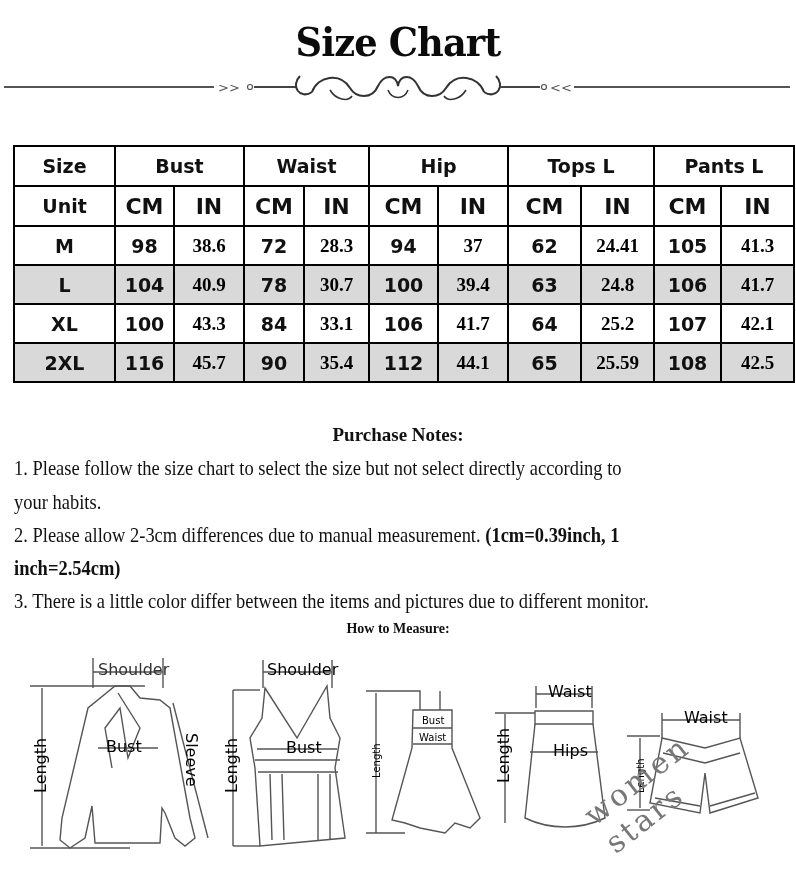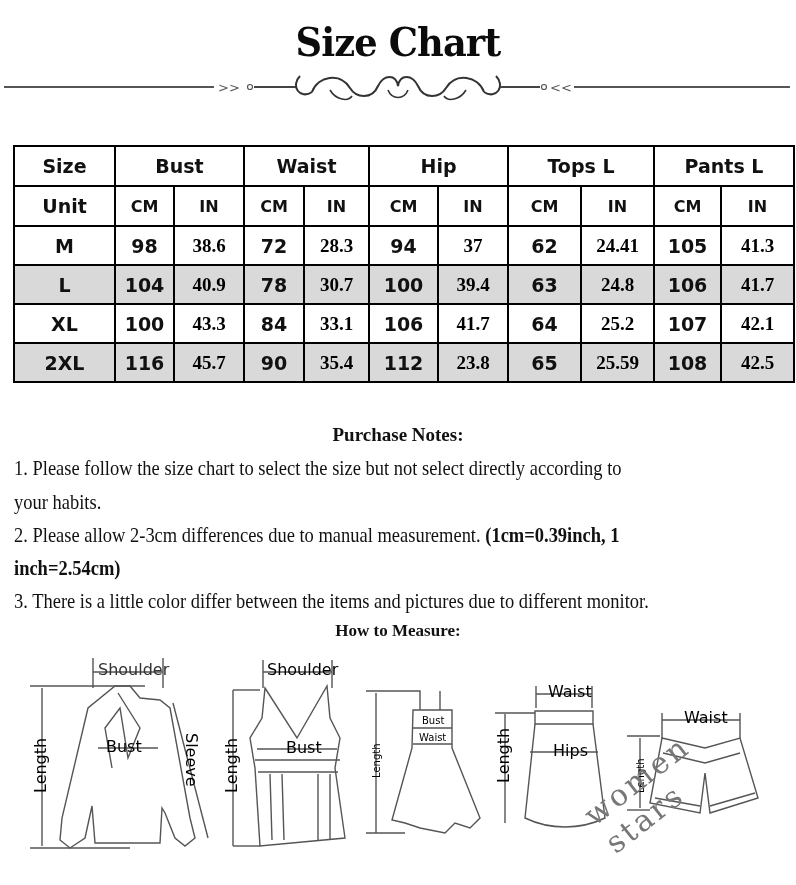--- a/index.html
+++ b/index.html
@@ -16,39 +16,39 @@
       position: absolute; left: 13px; top: 145px; border-collapse: collapse;
       table-layout: fixed;
       font-family: "DejaVu Sans", sans-serif; font-weight: bold;
     }
     table.size-table td {
       border: 2px solid #000; text-align: center; vertical-align: middle; padding: 0;
       font-size: 19px; color: #111;
     }
     table.size-table tr.hdr td { height: 38px; }
     table.size-table tr.unit td { height: 38px; }
-    table.size-table tr.unit td.u { font-size: 16px; font-weight: normal; color:#111; font-weight: 600; }
+    table.size-table tr.unit td.u { font-size: 22px; font-weight: normal; color:#111; font-weight: 600; }
     table.size-table tr.data td { height: 37px; }
     table.size-table tr.gray td { background: #d9d9d9; }
     table.size-table td.in { color: #000000; font-family: Liberation Serif, serif; }
     table.size-table td.sz { font-size: 19px; }
 
     .notes-title {
       position: absolute; left: 0; top: 424px; width: 796px; text-align: center;
       font-family: "Liberation Serif", serif; font-weight: bold; font-size: 19px; color: #111;
     }
     .note {
       position: absolute; left: 14px; width: 770px;
       font-family: "Liberation Serif", serif; font-size: 21px; color: #111; line-height: 34px;
       transform-origin: left top; transform: scaleX(0.88); white-space: nowrap;
     }
     .note b { font-weight: bold; }
     .measure-title {
       position: absolute; left: 0; top: 621px; width: 796px; text-align: center;
-      font-family: "Liberation Serif", serif; font-weight: bold; font-size: 17px; color: #111;
+      font-family: "Liberation Serif", serif; font-weight: bold; font-size: 14px; color: #111;
     }
     .diagrams { position: absolute; left: 0; top: 648px; width: 796px; height: 237px; }
     .watermark {
       position: absolute; left: 620px; top: 790px; font-family: "DejaVu Serif", serif;
       font-size: 30px; color: #777; transform: rotate(-38deg); transform-origin: left bottom; letter-spacing: 3px;
     }
   </style>
 </head>
 <body>
 
@@ -142,21 +142,21 @@
     <td>107</td>
     <td class="in">42.1</td>
   </tr>
   <tr class="data gray">
     <td class="sz">2XL</td>
     <td>116</td>
     <td class="in">45.7</td>
     <td>90</td>
     <td class="in">35.4</td>
     <td>112</td>
-    <td class="in">23.8</td>
+    <td class="in">44.1</td>
     <td>65</td>
     <td class="in">25.59</td>
     <td>108</td>
     <td class="in">42.5</td>
   </tr>
 </tbody>
   </table>
 
 <div class="notes-title">Purchase Notes:</div>
 <div class="note" style="top:451px">1. Please follow the size chart to select the size but not select directly according to</div>

